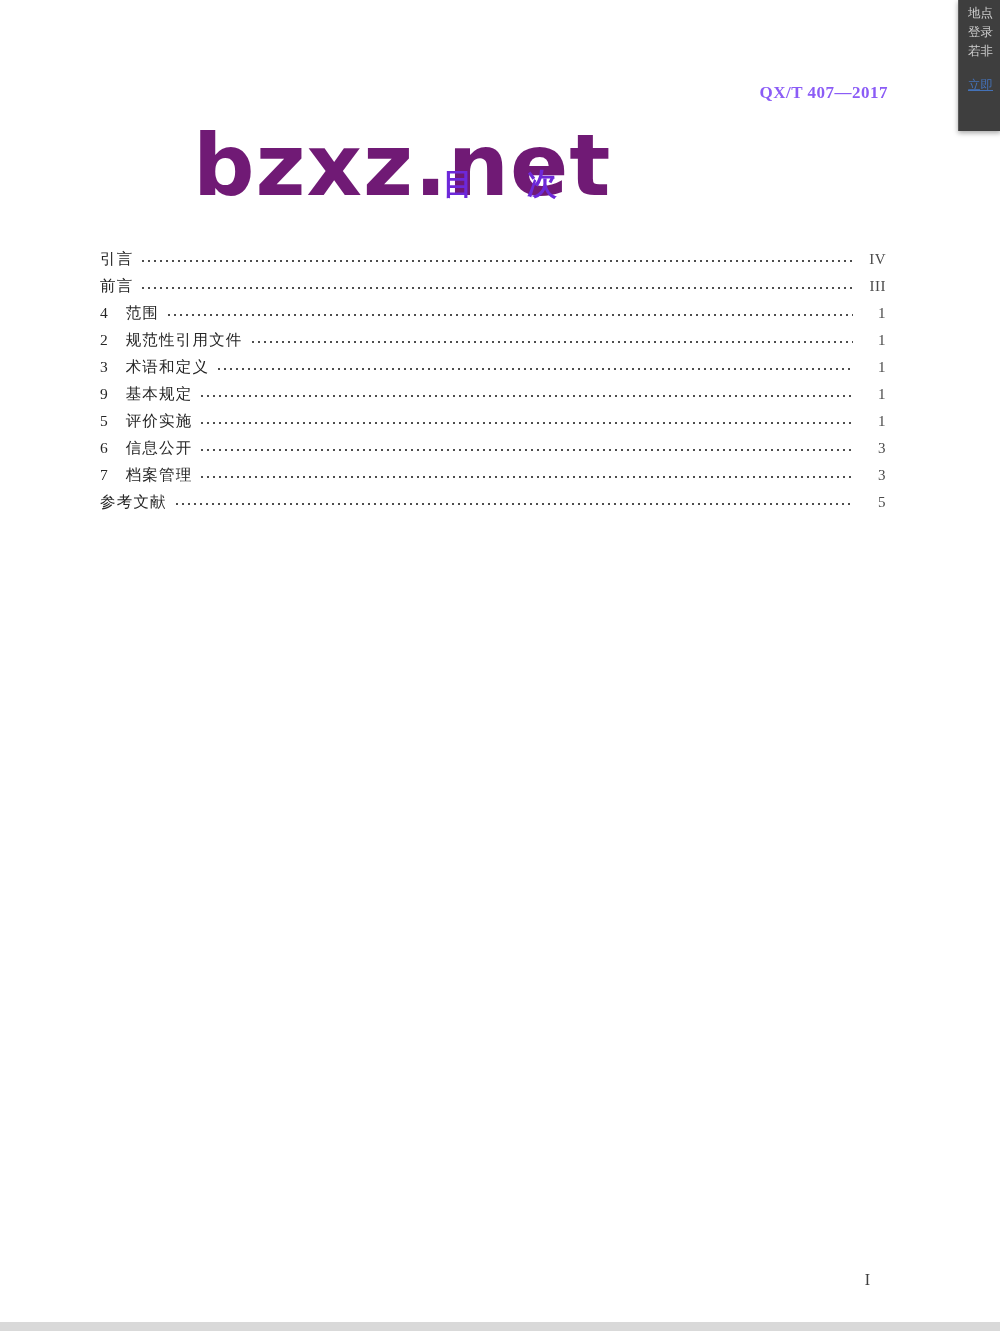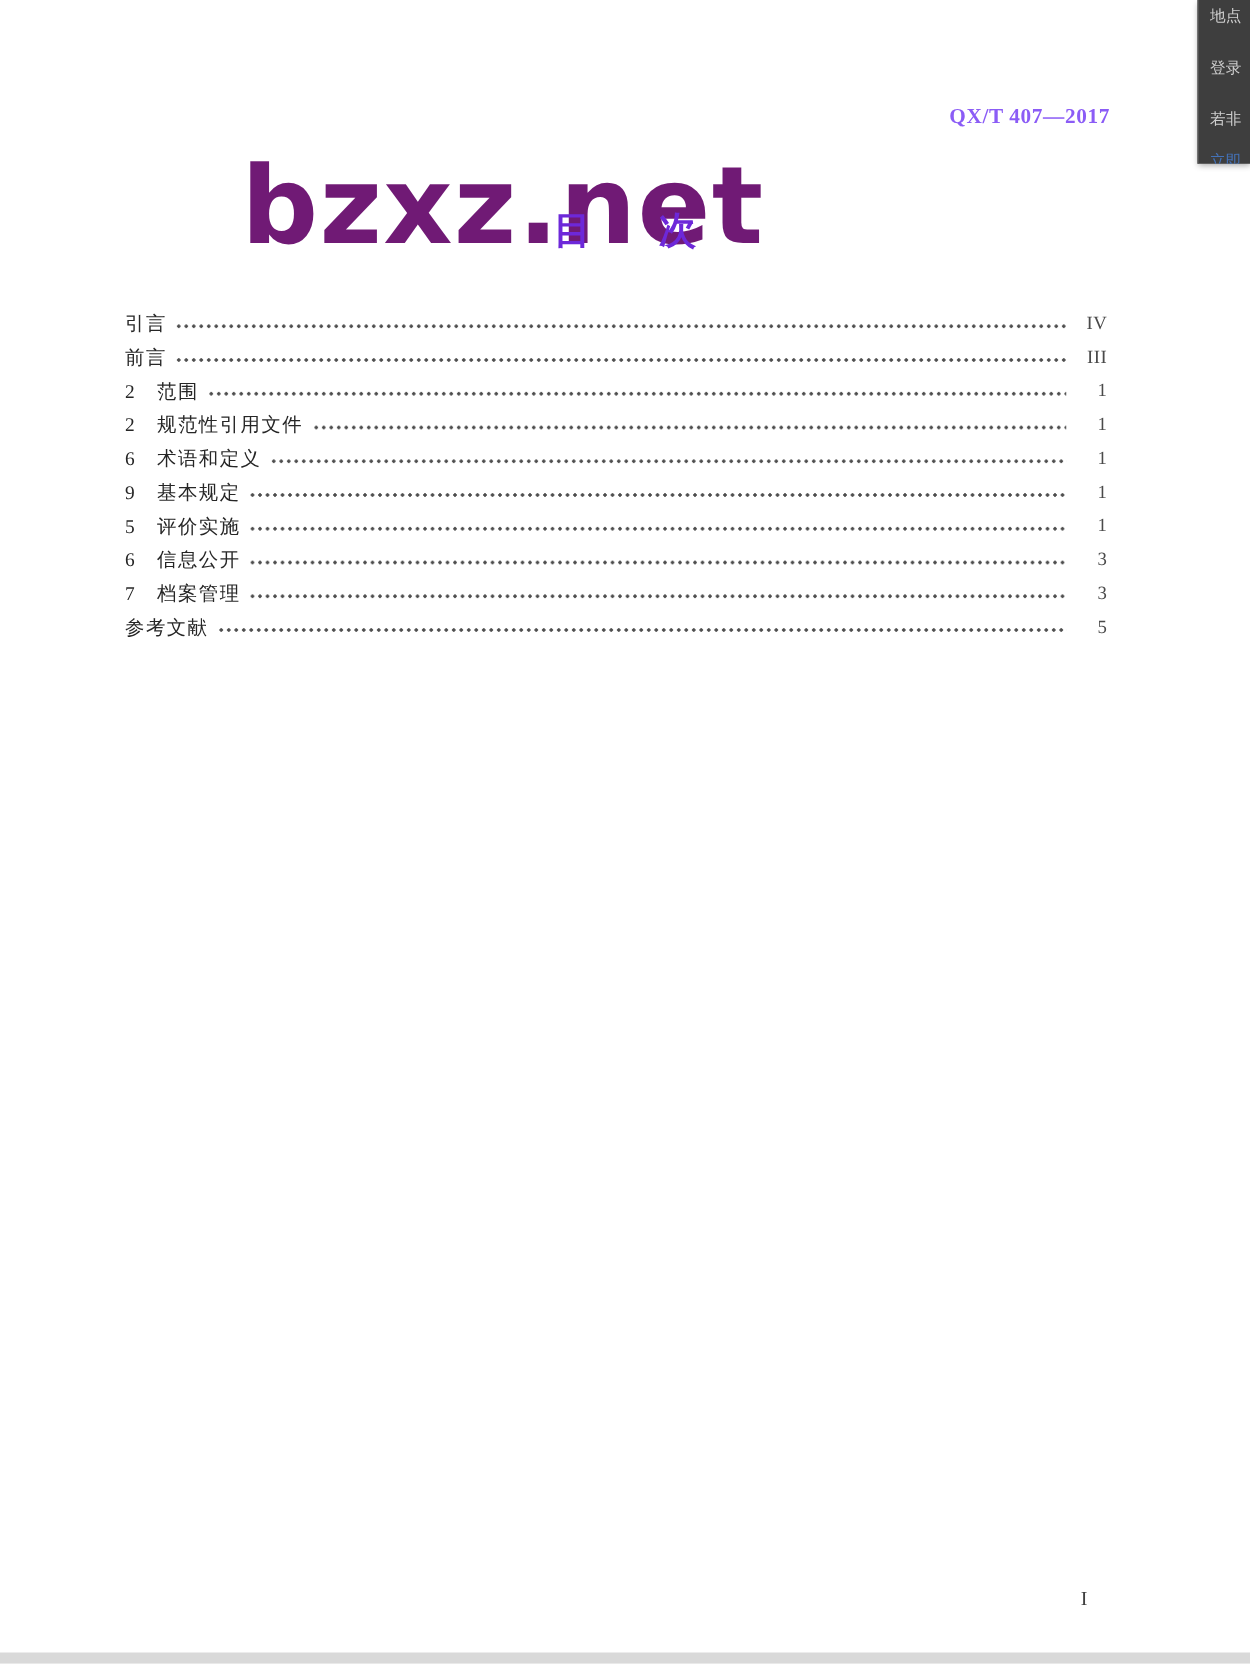--- a/index.html
+++ b/index.html
@@ -123,21 +123,21 @@
     background: #3e3e3e;
     border-left: 1px solid #585858;
     box-shadow: 0 2px 5px rgba(0,0,0,0.35);
     overflow: hidden;
     font-family: "Liberation Sans", sans-serif;
   }
   .panel-line {
     padding-left: 9px;
     font-size: 12.5px;
     line-height: 19px;
-    margin-top: 22px;
+    margin-top: 0;
     color: #cfcfcf;
     white-space: nowrap;
   }
   .panel-line:first-child { margin-top: 4px; }
   .panel-link {
     display: block;
     padding-left: 9px;
     margin-top: 15px;
     font-size: 12.5px;
     line-height: 18px;
@@ -165,33 +165,33 @@
       <span class="toc-page">IV</span>
     </div>
 
     <div class="toc-row">
       <span class="toc-label">前言</span>
       <span class="toc-leader"></span>
       <span class="toc-page">III</span>
     </div>
 
     <div class="toc-row">
-      <span class="toc-label">2　范围</span>
+      <span class="toc-label">4　范围</span>
       <span class="toc-leader"></span>
       <span class="toc-page">1</span>
     </div>
 
     <div class="toc-row">
       <span class="toc-label">2　规范性引用文件</span>
       <span class="toc-leader"></span>
       <span class="toc-page">1</span>
     </div>
 
     <div class="toc-row">
-      <span class="toc-label">6　术语和定义</span>
+      <span class="toc-label">3　术语和定义</span>
       <span class="toc-leader"></span>
       <span class="toc-page">1</span>
     </div>
 
     <div class="toc-row">
       <span class="toc-label">9　基本规定</span>
       <span class="toc-leader"></span>
       <span class="toc-page">1</span>
     </div>
 

